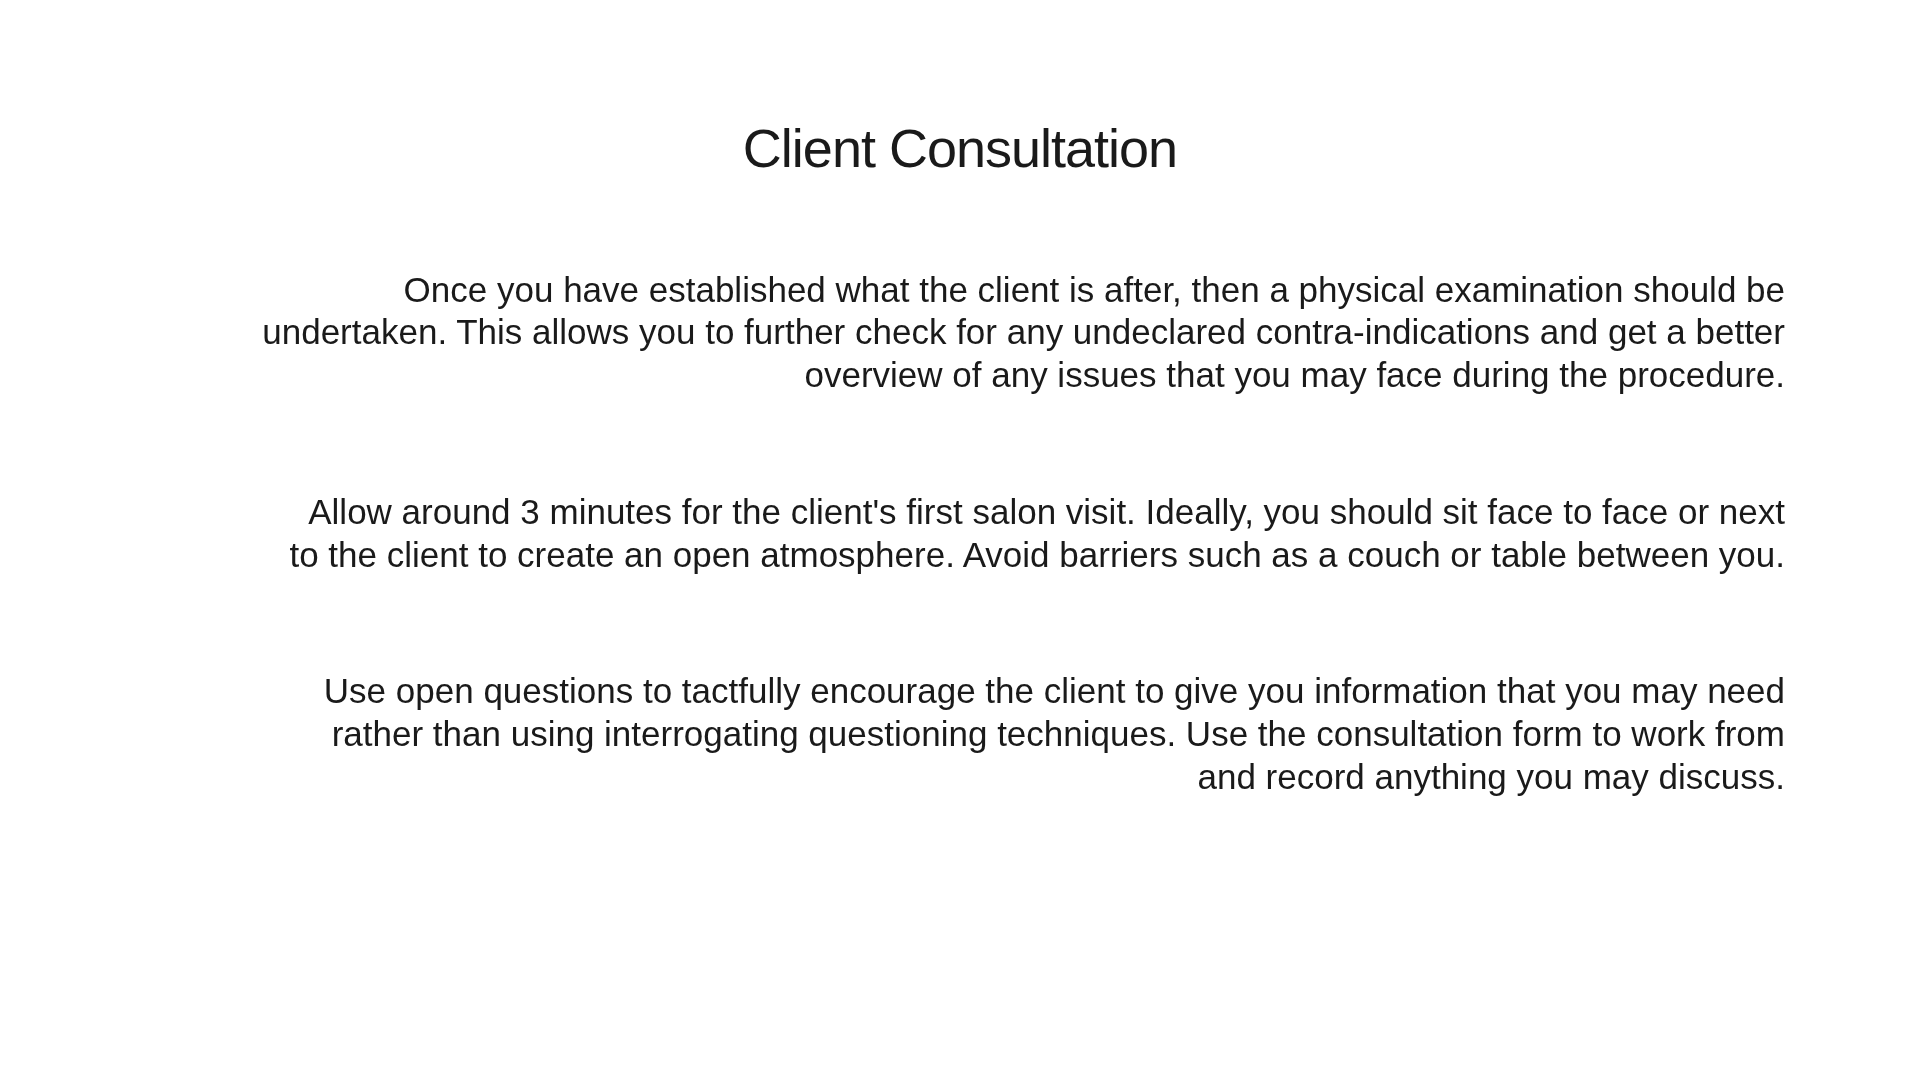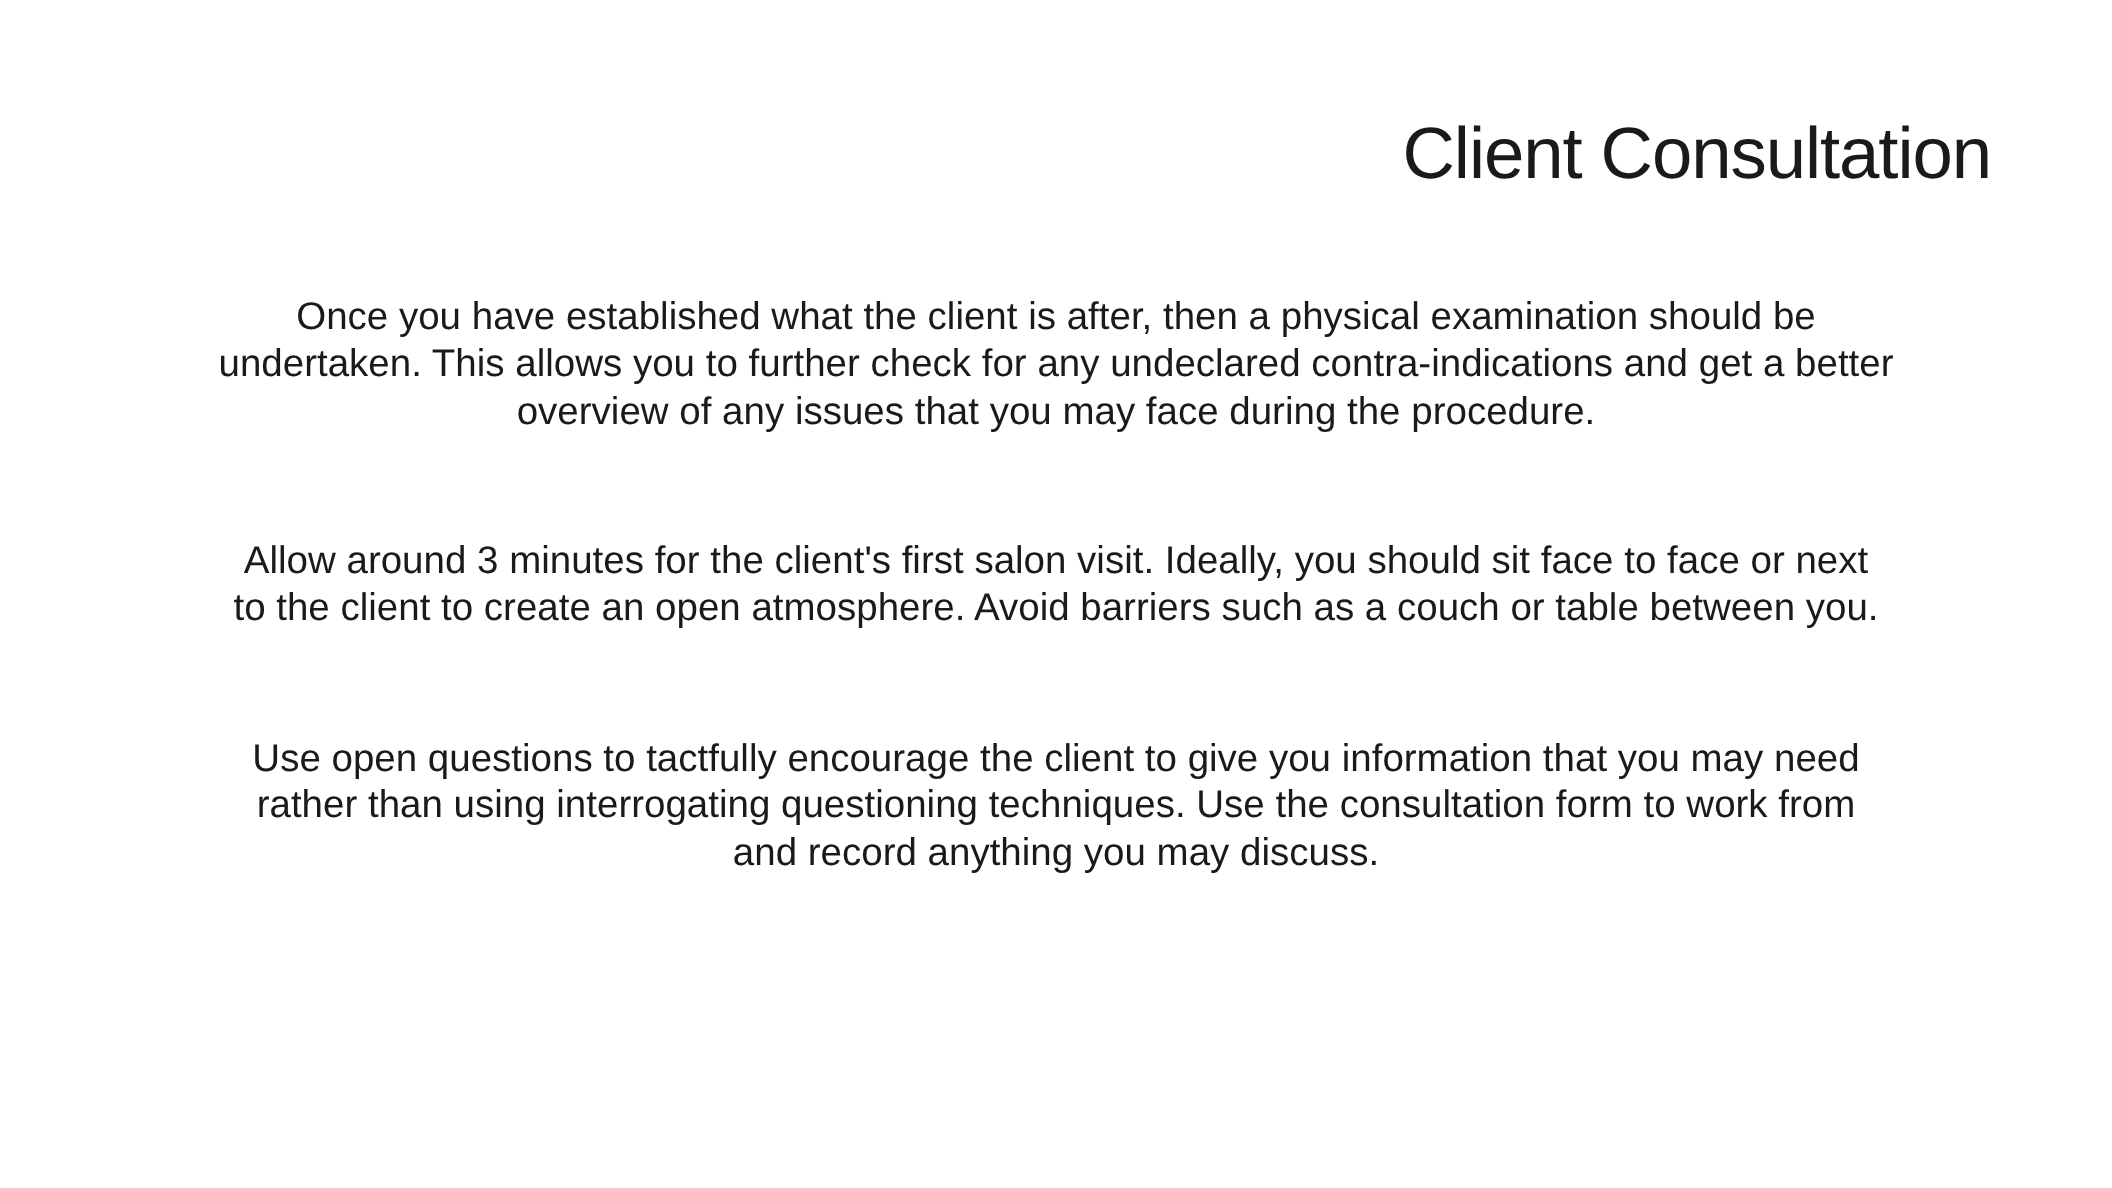--- a/index.html
+++ b/index.html
@@ -12,34 +12,34 @@
     font-family: "Liberation Sans", sans-serif;
   }
   .slide {
     position: relative;
     width: 1920px;
     height: 1080px;
     background: #ffffff;
     color: #1a1a1a;
   }
   .slide-title {
-    margin: 0 auto;
+    margin: 16px auto;
     padding-top: 100px;
     width: 1700px;
-    text-align: right;
-    font-size: 66px;
+    text-align: center;
+    font-size: 54px;
     font-weight: 400;
     line-height: 1.2;
     color: #1a1a1a;
     letter-spacing: -1px;
   }
   .slide-body {
     margin: 88px auto 0 auto;
     width: 1650px;
-    text-align: center;
+    text-align: right;
   }
   .paragraph {
     margin: 0 0 94px 0;
     font-size: 35px;
     line-height: 1.22;
     color: #1a1a1a;
     white-space: pre-line;
   }
   .paragraph:last-child {
     margin-bottom: 18px;

